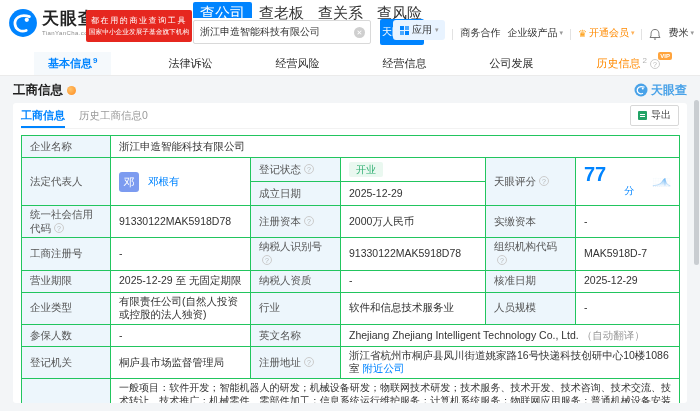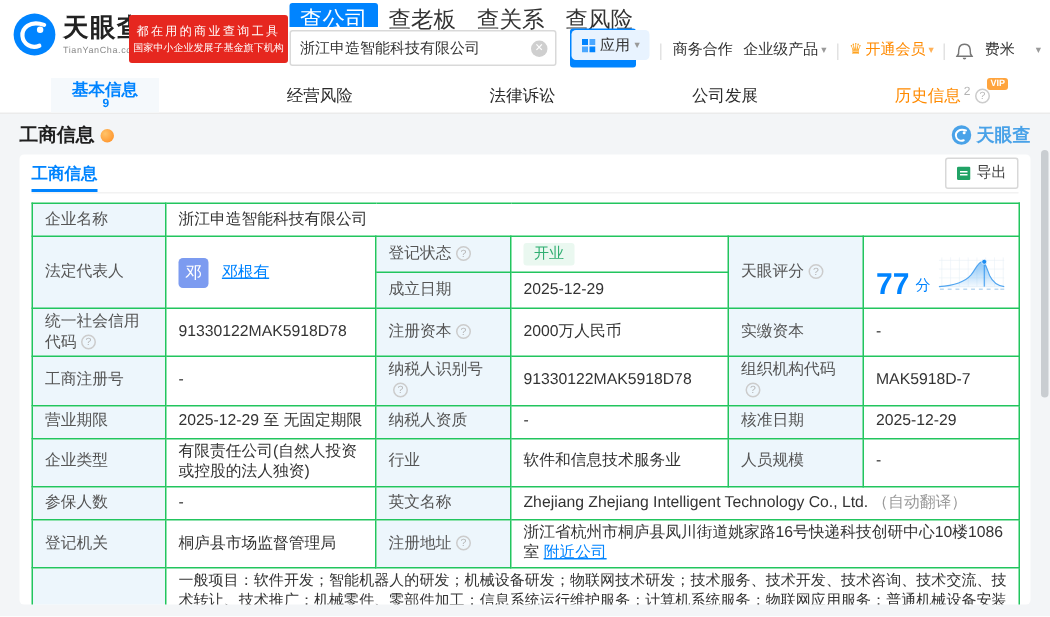--- a/index.html
+++ b/index.html
@@ -24,25 +24,25 @@
   .clear-icon { position:absolute; right:5px; top:6px; width:11px; height:11px; border-radius:50%; background:#cfcfcf; color:#fff;
     font-size:7px; line-height:11px; text-align:center; cursor:pointer; }
   .search-btn { margin-left:9px; width:44px; height:26px; background:#0084ff; color:#fff; font-size:10px; border:none; border-radius:2px; cursor:pointer; white-space:nowrap; }
   .top-menu { position:absolute; right:6px; top:20px; display:flex; align-items:flex-end; gap:7px; font-size:10px; color:#333; white-space:nowrap; }
   .app-pill { display:flex; align-items:center; gap:3px; background:#e8f3ff; border-radius:3px; padding:3px 7px; cursor:pointer; }
   .caret { font-size:7px; color:#999; }
   .tm-div { width:1px; height:11px; background:#e2e2e2; }
   .tm-link { cursor:pointer; display:flex; align-items:center; gap:2px; }
   .vip-link { color:#ff8a00; }
   .crown { font-size:10px; color:#ffa21c; }
-  .user { display:flex; align-items:center; gap:14px; cursor:pointer; }
+  .user { display:flex; align-items:center; gap:2px; cursor:pointer; }
   
   .navbar { height:24px; background:#fff; border-bottom:1px solid #ebebeb; display:flex; justify-content:space-between; padding:0 34px; }
   .nav-tab { display:flex; align-items:center; font-size:11px; color:#2b2b2b; padding:0 6px; cursor:pointer; position:relative; }
-  .nav-tab.active { color:#0084ff; background:#f5f9fc; font-weight:bold; padding:0 14px;flex-direction:column; }
+  .nav-tab.active { color:#0084ff; background:#f5f9fc; font-weight:bold; padding:0 14px; }
   .cnt { font-size:8px; color:#0084ff; margin-left:1px; transform:translateY(-3px); }
   .nav-tab.history { color:#ff8a00;align-items:center; }
   .cnt2 { font-size:8px; color:#b3b3b3; margin-left:2px; transform:translateY(-3px); }
   .q { display:inline-block; width:10px; height:10px; line-height:9px; border:1px solid #ccc; color:#b5b5b5; border-radius:50%;
     font-size:7px; text-align:center; margin-left:3px; vertical-align:1px; flex:none; }
   .vip-badge { position:absolute; top:0; right:-6px; background:#ffa43d; color:#fff; font-size:6px; line-height:8px;
     padding:0 2px; border-radius:2px; font-weight:bold; }
   
   .page { background:#f3f5f7; height:335px; padding:5px 13px 0; }
   .section-head { display:flex; align-items:center; height:18px; }
@@ -61,23 +61,23 @@
     background-image:linear-gradient(#fff 0 0),linear-gradient(#fff 0 0);
     background-size:5px 1px,5px 1px; background-position:2px 3px,2px 5px; background-repeat:no-repeat; }
   
   .info-table { width:658px; border-collapse:collapse; table-layout:fixed; margin-top:6px; font-size:10.5px; }
   .info-table td { border:1px solid #22c55e; padding:2px 8px; vertical-align:middle; line-height:1.3; color:#333; overflow:hidden; }
   td.lab { background:#edf6fc; color:#555; }
   .h22 { height:22px; } .h24 { height:24px; } .h28 { height:28px; }
   .status-badge { display:inline-block; background:#eaf8f0; color:#2fae71; font-size:10px; padding:1px 7px; border-radius:2px; }
   .avatar { display:inline-block; width:20px; height:20px; background:#7c9bf0; color:#fff; border-radius:3px; text-align:center;
     line-height:20px; font-size:11px; margin-right:6px; vertical-align:middle; cursor:pointer; }
-  .link { color:#0084ff; cursor:pointer;text-decoration:underline; }
+  .link { color:#0084ff; cursor:pointer; }
   .note { color:#999; }
-  .score-inner { display:flex; align-items:flex-end; gap:4px; }
+  .score-inner { display:flex; align-items:flex-start; gap:18px; }
   .score-val { font-size:20px; font-weight:bold; color:#0084ff; line-height:1; }
   .fen { font-size:10px; color:#0084ff; align-self:flex-end; margin-bottom:3px; }
   .scope { font-size:10px; line-height:12.4px; text-align:justify; }
   .scrollbar-thumb { position:fixed; right:1px; top:100px; width:5px; height:165px; background:#c9cdd1; border-radius:3px; }
 </style>
 </head>
 <body>
 
 <header class="topbar">
   <div class="logo">
@@ -147,24 +147,27 @@
     </span>
   </div>
 </header>
 
 <nav class="navbar">
   <div class="nav-tab active">
     <span>基本信息</span>
     <span class="cnt">9</span>
   </div>
   <div class="nav-tab">
+    <span>法律诉讼</span>
+  </div>
+  <div class="nav-tab">
     <span>经营风险</span>
   </div>
   <div class="nav-tab">
-    <span>法律诉讼</span>
+    <span>经营信息</span>
   </div>
   <div class="nav-tab">
     <span>公司发展</span>
   </div>
   <div class="nav-tab history">
     <span class="vip-badge">VIP</span>
     <span>历史信息</span>
     <span class="cnt2">2</span>
     <span class="q">?</span>
   </div>
@@ -180,20 +183,23 @@
         <path d="M20 8 C11 5 6 10 6.5 15 C7 20 12 23 17 21" stroke="#fff" stroke-width="2.6" fill="none" stroke-linecap="round"></path>
         <circle cx="17.5" cy="11" r="2" fill="#fff"></circle>
       </svg>
       <span>天眼查</span>
     </span>
   </div>
 
   <div class="card">
     <div class="card-tabs">
       <span class="ctab active">工商信息</span>
+      <span class="ctab inactive">
+        <span>历史工商信息</span><span>0</span>
+      </span>
       <span class="export-btn">
         <span class="xls-icon"></span>
         <span>导出</span>
       </span>
     </div>
 
     <table class="info-table">
       <colgroup>
           <col style="width:89px">
           <col style="width:140px">

